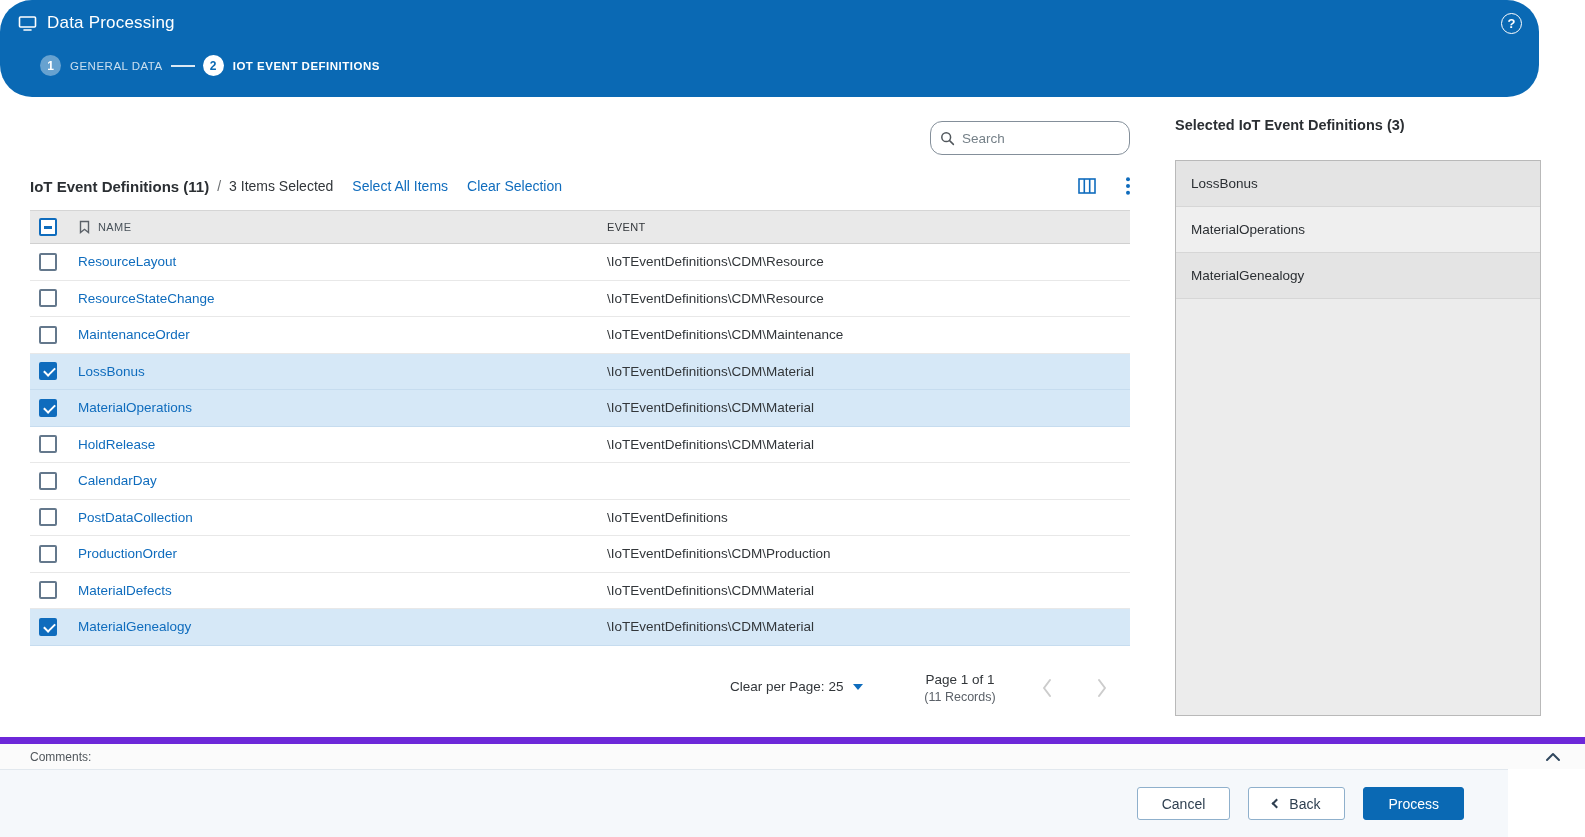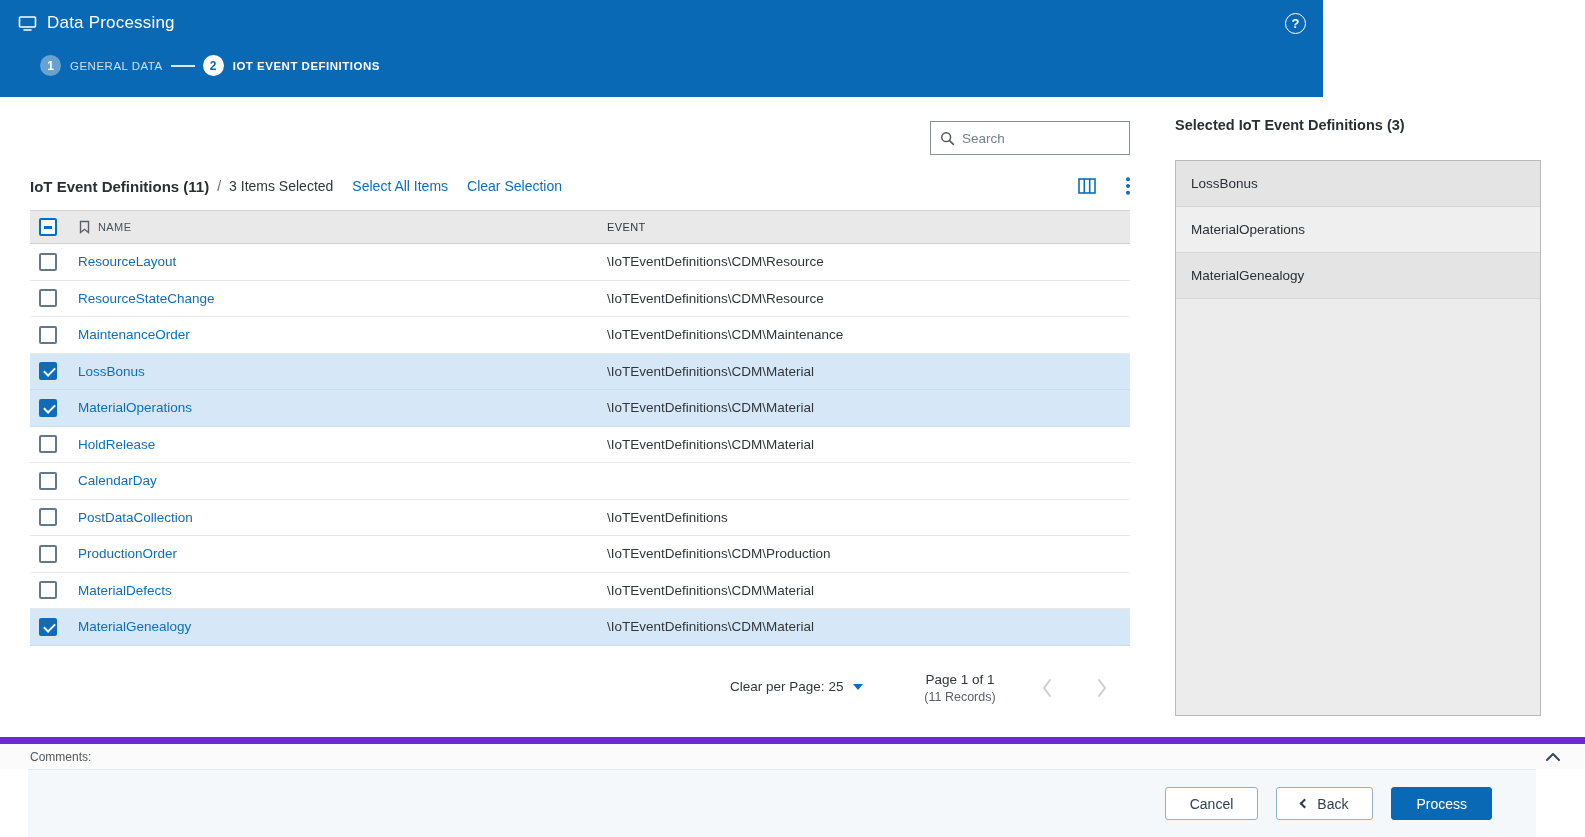--- a/index.html
+++ b/index.html
@@ -9,39 +9,39 @@
     --row-border:#e8e8e8;
     --hdr-bg:#e9e9e9;
   }
   *{box-sizing:border-box;margin:0;padding:0;}
   html,body{width:1585px;height:837px;}
   body{
     font-family:"Liberation Sans","DejaVu Sans",sans-serif;
     background:#fff;color:#32363a;overflow:hidden;position:relative;
   }
   
-  .top-header{position:absolute;top:0;left:0;width:1323px;height:97px;background:var(--blue);}
+  .top-header{position:absolute;top:0;left:0;width:1539px;height:97px;background:var(--blue);border-radius:32px;}
   .title-row{display:flex;align-items:center;gap:10px;padding:13px 0 0 18px;color:#fff;}
   .app-title{font-size:17px;font-weight:400;letter-spacing:.2px;}
   .help-btn{position:absolute;top:13px;right:17px;width:21px;height:21px;border:1.5px solid #fff;
     border-radius:50%;display:flex;align-items:center;justify-content:center;color:#fff;
     font-size:13px;font-weight:700;cursor:pointer;}
   .steps{position:absolute;left:40px;top:55px;display:flex;align-items:center;}
   .step{display:flex;align-items:center;gap:9px;cursor:pointer;}
   .step-circle{width:21px;height:21px;border-radius:50%;display:flex;align-items:center;
     justify-content:center;font-size:12px;font-weight:700;}
   .step.inactive .step-circle{background:rgba(255,255,255,.38);color:#fff;}
   .step.inactive .step-label{color:rgba(255,255,255,.78);}
   .step.active .step-circle{background:#fff;color:var(--blue);}
   .step.active .step-label{color:#fff;font-weight:700;}
   .step-label{font-size:11.5px;letter-spacing:.5px;}
   .step-line{width:24px;height:2px;background:rgba(255,255,255,.85);margin:0 8px;}
   
   .search-box{position:absolute;left:930px;top:121px;width:200px;height:34px;border:1px solid #848f9a;
-    border-radius:0;background:#fff;display:flex;align-items:center;padding:0 9px;gap:7px;}
+    border-radius:12px;background:#fff;display:flex;align-items:center;padding:0 9px;gap:7px;}
   .search-box input{border:none;outline:none;flex:1;font-size:13.5px;color:#32363a;
     font-family:inherit;background:transparent;}
   .search-box input::placeholder{color:#758088;}
   
   .table-toolbar{position:absolute;left:30px;top:171px;width:1100px;height:30px;display:flex;
     align-items:center;font-size:14px;}
   .tbl-title{font-size:15px;font-weight:700;color:#2b2f33;}
   .tbl-sep{margin:0 8px;color:#6a6d70;}
   .tbl-selected{color:#32363a;font-size:14px;}
   .tbl-link{color:var(--link);margin-left:19px;cursor:pointer;font-size:14px;text-decoration:none;}
@@ -89,21 +89,21 @@
     color:#2b2f33;border-bottom:1px solid #d6d6d6;}
   .panel-item:nth-child(odd){background:#e4e4e4;}
   .panel-item:nth-child(even){background:#efefef;}
   
   .comments-bar{position:absolute;left:0;top:737px;width:1585px;height:32px;border-top:7px solid #6d28d9;
     background:#fbfbfb;display:flex;align-items:center;padding:0 24px 0 30px;font-size:12px;color:#51575c;}
   .comments-toggle{margin-left:auto;cursor:pointer;display:flex;align-items:center;}
   
   .footer{position:absolute;left:0;bottom:0;width:1508px;height:68px;background:#f5f8fb;
     border-top:1px solid #e2e8ee;display:flex;align-items:center;justify-content:flex-end;
-    gap:18px;padding-right:44px;margin-left:28px;}
+    gap:18px;padding-right:44px;}
   .btn{height:33px;border-radius:3px;font-size:14px;font-family:inherit;display:flex;
     align-items:center;justify-content:center;cursor:pointer;padding:0 24px;}
   .btn-outline{background:#fff;border:1px solid #8fb0cc;color:#2e3f50;}
   .btn-primary{background:var(--blue);border:1px solid var(--blue);color:#fff;}
   .back-chevron{width:7px;height:7px;border-left:2px solid currentColor;border-bottom:2px solid currentColor;
     transform:rotate(45deg);margin-right:9px;flex:none;}
 </style>
 </head>
 <body>
 

